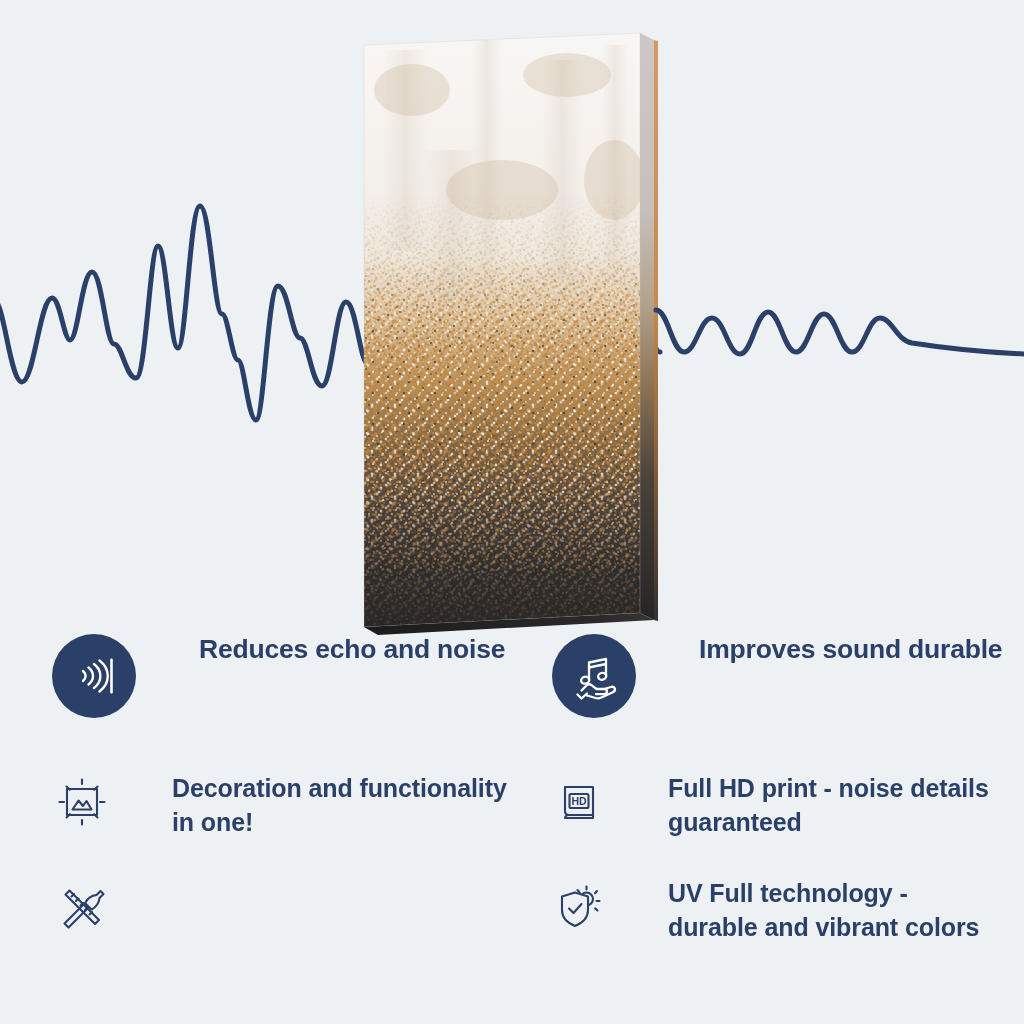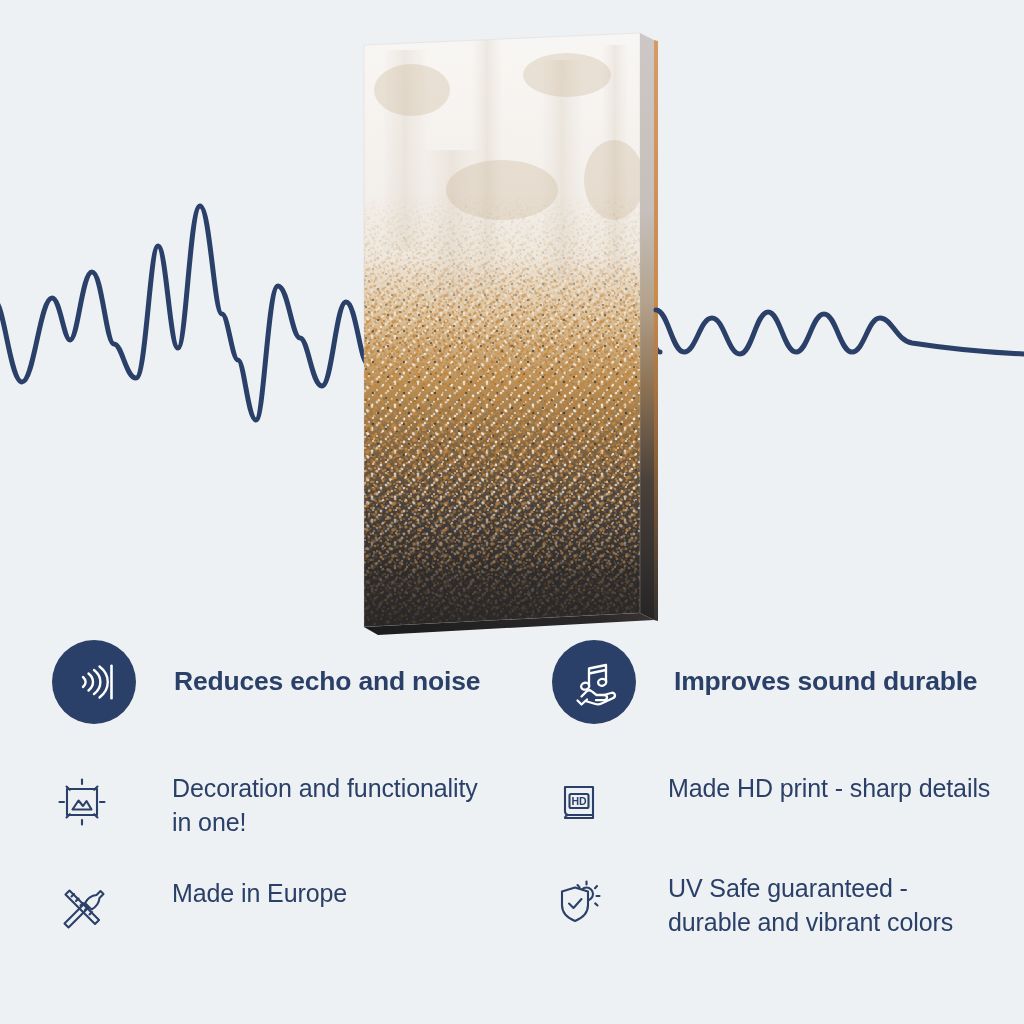--- a/index.html
+++ b/index.html
@@ -53,22 +53,22 @@
 
   .feature-col {
     position: absolute;
     width: 470px;
   }
   .col-left  { left: 52px; }
   .col-right { left: 552px; }
 
   .badge-row {
     display: flex;
-    align-items: center;
     height: 96px;
+    gap: 25px;
   }
   .badge-circle {
     width: 84px;
     height: 84px;
     border-radius: 50%;
     background: #2b4068;
     flex: 0 0 84px;
     display: flex;
     align-items: center;
     justify-content: center;
@@ -93,21 +93,21 @@
     height: 64px;
     display: flex;
     align-items: center;
     justify-content: flex-start;
   }
   .small-label {
     margin-left: 56px;
     font-size: 25px;
     color: #2b4068;
     line-height: 1.34;
-    font-weight: normal;
+    font-weight: bold;
     letter-spacing: -0.1px;
     padding-top: 2px;
   }
   .col-right .small-label { margin-left: 52px; }
 
   .row-gap-1 { margin-top: 40px; }
   .row-gap-2 { margin-top: 36px; }
 </style>
 </head>
 <body>
@@ -413,23 +413,20 @@
               <path d="M24 24 L26.5 21.5"></path>
               <path d="M28.5 28.5 L31 26"></path>
               <path d="M33 33 L35.5 30.5"></path>
               <path d="M37.5 37.5 L40 35"></path>
 
               <path d="M12.5 46.5 L16.5 50.5 L36 31 L32 27 Z"></path>
               <path d="M33 26 C35.5 21.5, 39.5 18.5, 44.5 18 L48.5 14 L51.5 17 L47.5 21 C47 26, 44 30, 39.5 32.5 Z"></path>
             </g>
           </svg>
         </div>
-        <div class="small-label">
-          <div>Made in Europe</div>
-        </div>
       </div>
     </div>
 
     <div class="feature-col col-right">
 
       <div class="badge-row">
         <div class="badge-circle">
           <svg width="54" height="54" viewBox="0 0 54 54">
             <g fill="none" stroke="#ffffff" stroke-width="2.3" stroke-linecap="round" stroke-linejoin="round">
 
@@ -452,21 +449,22 @@
           <svg width="56" height="56" viewBox="0 0 56 56">
             <g fill="none" stroke="#2b4068" stroke-width="2.1" stroke-linecap="round" stroke-linejoin="round">
               <path d="M13 13 L41 13 L41 41 L16.5 41 C14.5 41, 13 39.5, 13 37.5 Z"></path>
               <path d="M16.5 41 C14.5 41, 13 42.5, 13 44 L41 44 L41 41"></path>
               <rect x="17.5" y="20" width="19" height="14" rx="1.5"></rect>
             </g>
             <text x="27" y="31" text-anchor="middle" font-family="'Liberation Sans', sans-serif" font-size="10.5" font-weight="bold" fill="#2b4068">HD</text>
           </svg>
         </div>
         <div class="small-label">
-          <div>Made HD print - sharp details</div>
+          <div>Full HD print - noise details</div>
+          <div>guaranteed</div>
         </div>
       </div>
 
       <div class="small-row row-gap-2">
         <div class="small-icon">
           <svg width="60" height="60" viewBox="0 0 60 60">
             <g fill="none" stroke="#2b4068" stroke-width="2.1" stroke-linecap="round" stroke-linejoin="round">
 
               <circle cx="34.5" cy="22" r="6.5"></circle>
               <path d="M34.5 9.5 L34.5 12.5"></path>
@@ -474,19 +472,19 @@
               <path d="M47.5 24 L44.5 24"></path>
               <path d="M45.5 33.5 L43.2 31.4"></path>
               <path d="M25.5 13 L27.6 15.4"></path>
 
               <path d="M23 15.5 L36 19.5 L36 33 C36 41, 30.5 46, 23 49 C15.5 46, 10 41, 10 33 L10 19.5 Z" fill="#eef1f3"></path>
               <path d="M17 31.5 L21.5 36 L29.5 27"></path>
             </g>
           </svg>
         </div>
         <div class="small-label">
-          <div>UV Safe guaranteed -</div>
+          <div>UV Full technology -</div>
           <div>durable and vibrant colors</div>
         </div>
       </div>
     </div>
   </div>
 </div>
 
 </body></html>

